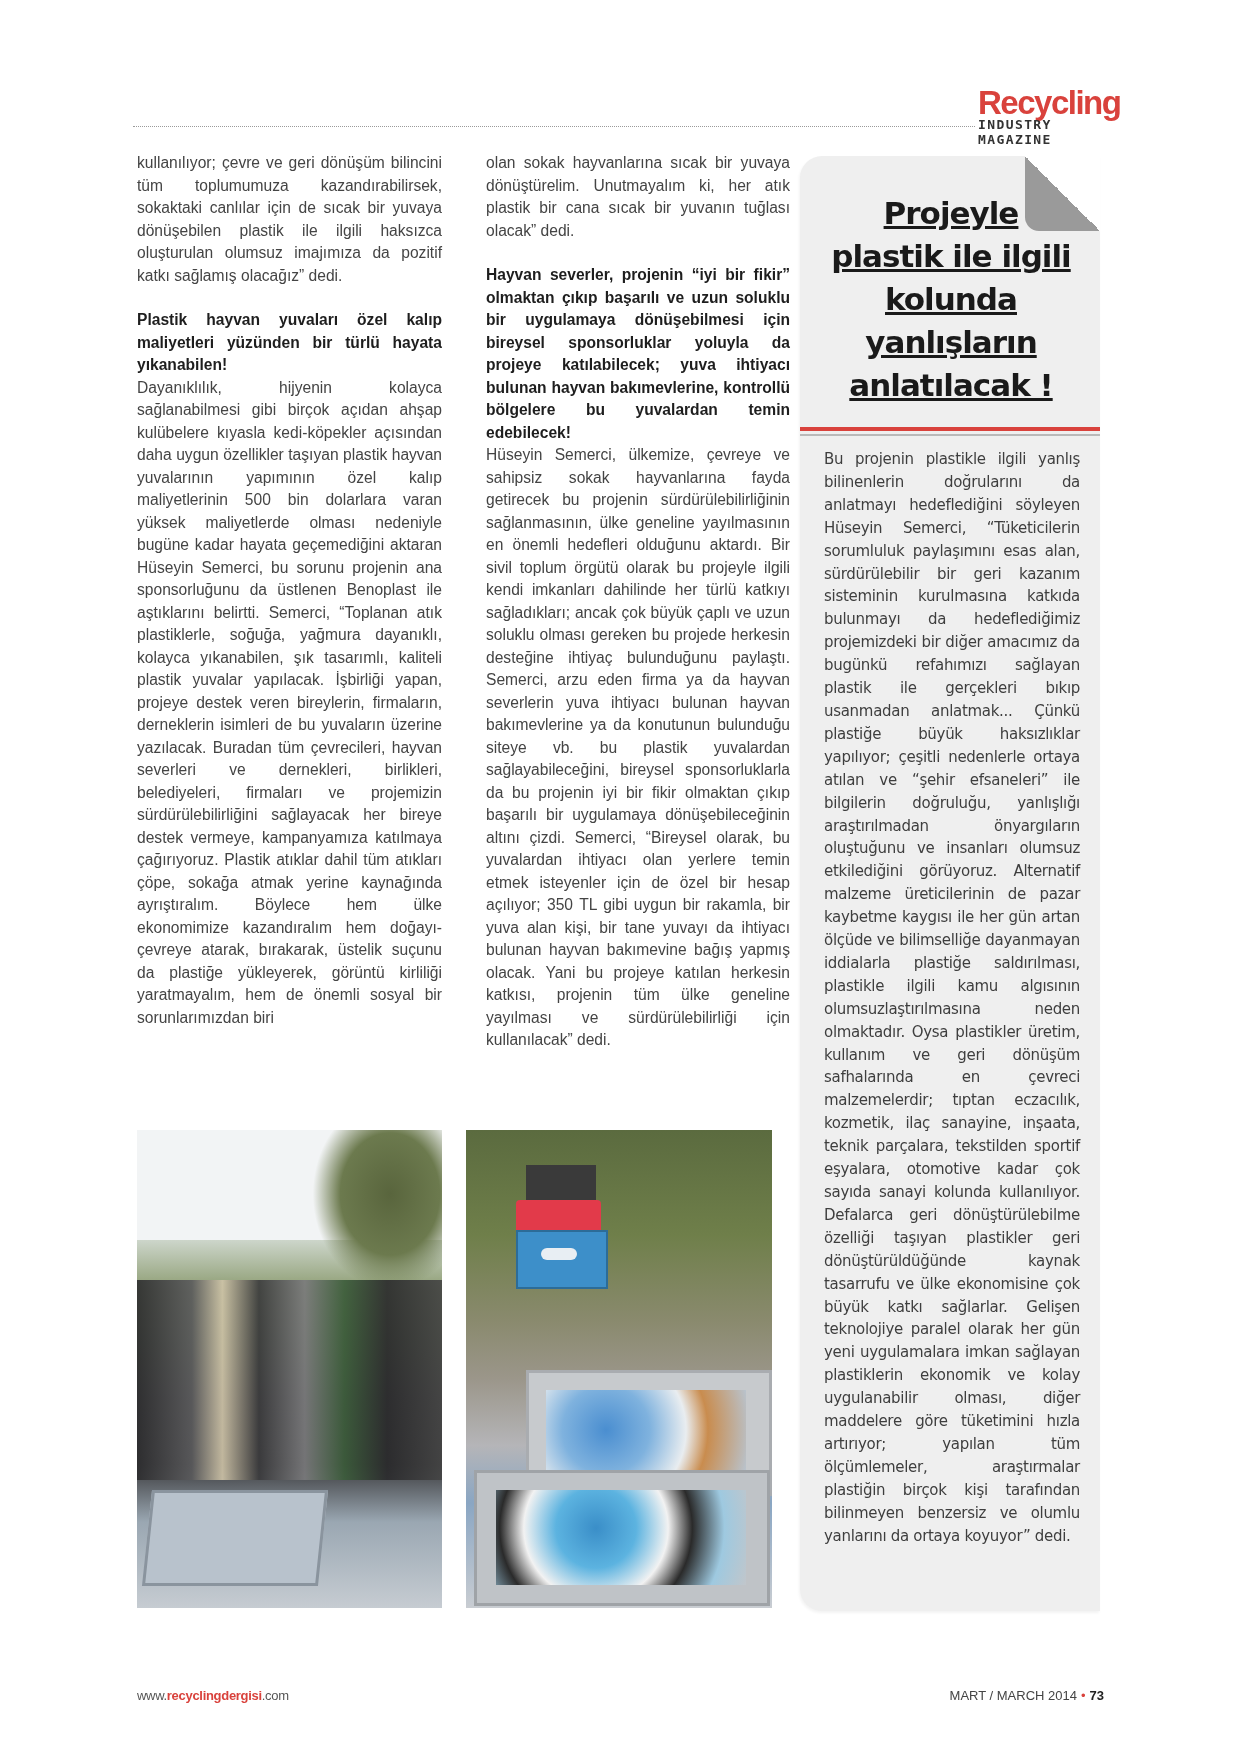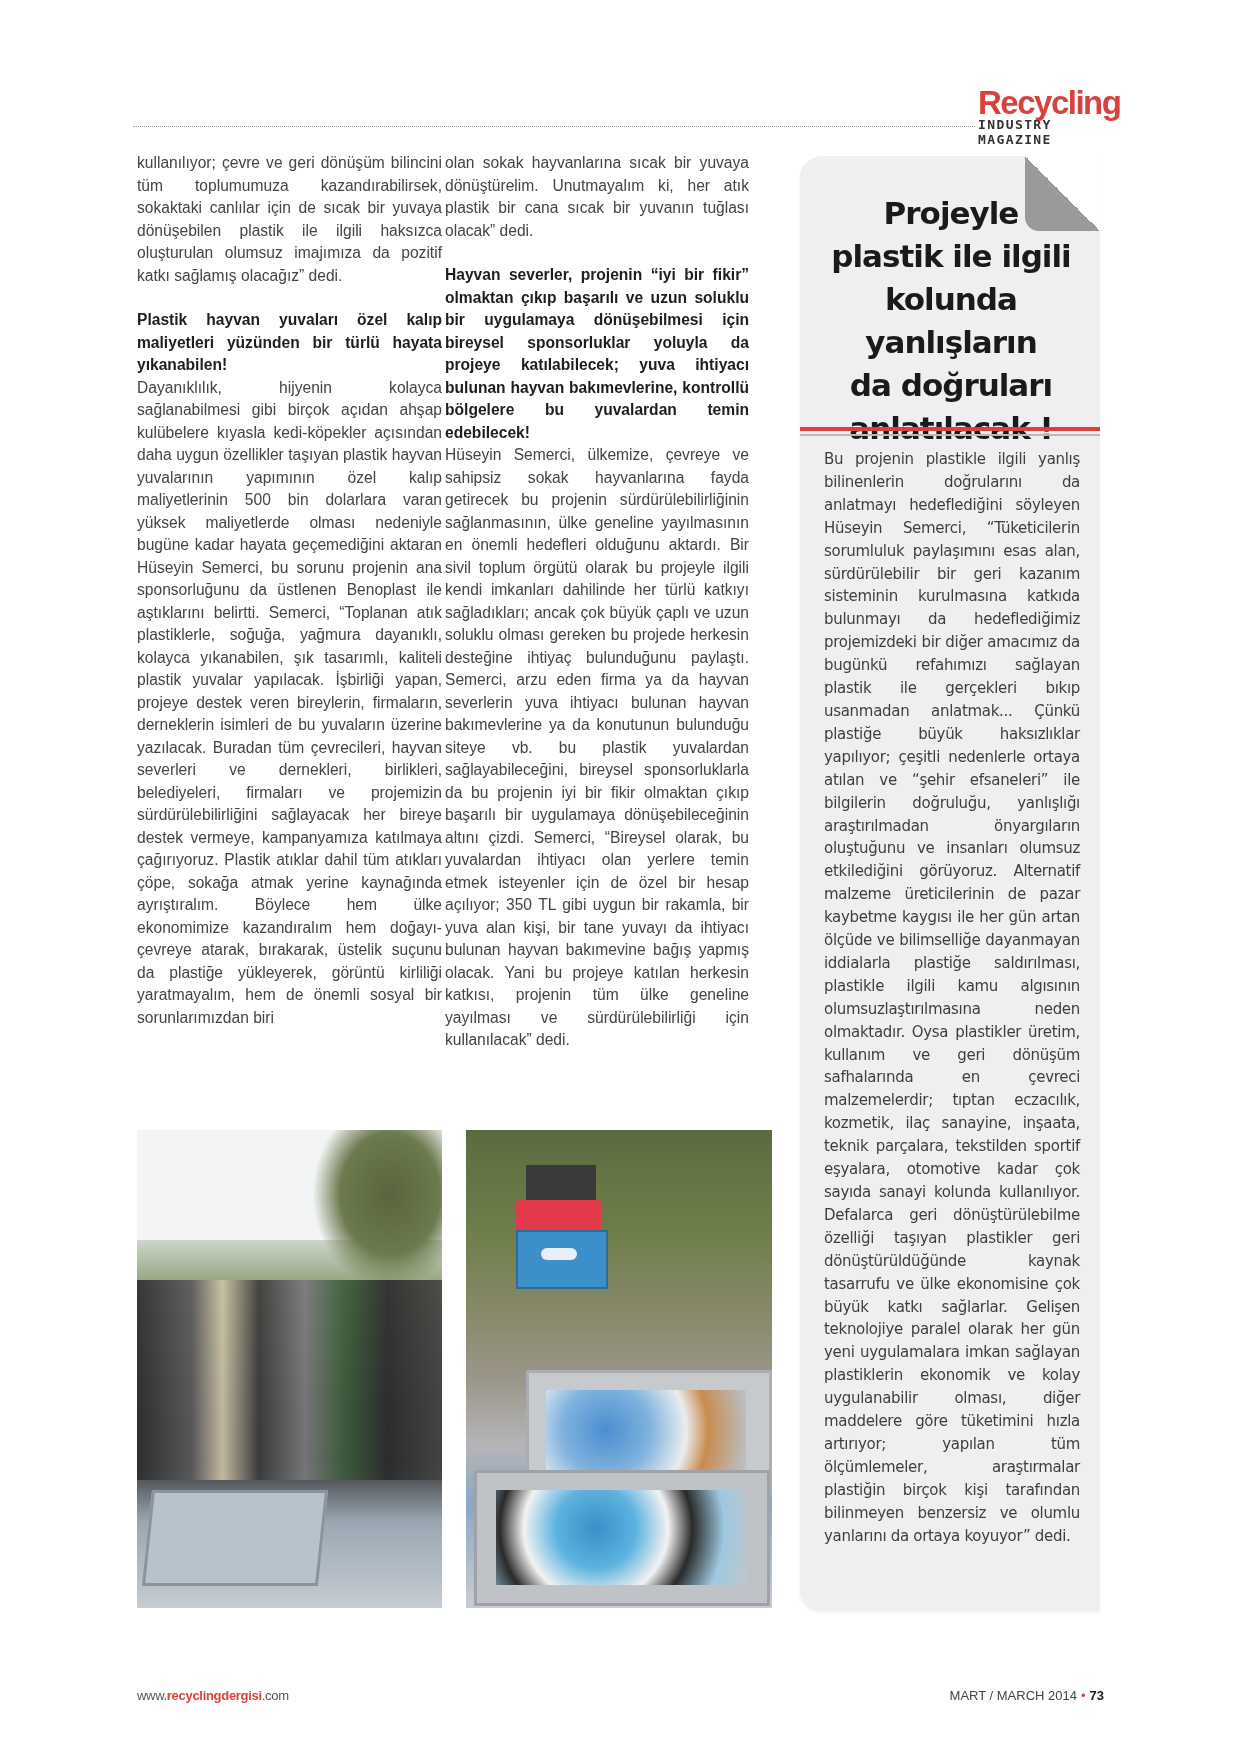--- a/index.html
+++ b/index.html
@@ -7,41 +7,41 @@
 
   .header-rule { position:absolute; left:133px; top:126px; width:842px; height:0; border-top:1px dotted #9a9a9a; }
   .logo { position:absolute; left:978px; top:86px; width:130px; text-align:left; }
   .logo-main { display:block; font-family:"Liberation Sans", sans-serif; font-weight:bold; font-size:33px; letter-spacing:-1.5px; color:#d9423c; line-height:34px; }
   .logo-sub { display:block; font-family:"DejaVu Sans Mono", monospace; font-weight:bold; font-size:13px; letter-spacing:1.4px; color:#333; margin-top:-3px; }
 
   .col { position:absolute; top:152px; font-size:15.6px; line-height:22.5px; text-align:justify; color:#444; }
   .col p { margin:0; }
   .col .hd { font-weight:bold; color:#1e1e1e; margin-top:22px; }
   .c1 { left:137px; width:305px; }
-  .c2 { left:445px; width:304px; }
+  .c2 { left:486px; width:304px; }
 
   .photo { position:absolute; overflow:hidden; }
   .p1 { left:137px; top:1130px; width:305px; height:478px; background:linear-gradient(180deg,#eef1f3 0%,#dfe6e4 20%,#8a9a6e 34%,#6b7a58 44%,#4a4a48 56%,#3b3b3d 70%,#9aa7b2 82%,#c6ccd2 100%); }
   .p2 { left:466px; top:1130px; width:306px; height:478px; background:linear-gradient(180deg,#5b6b3f 0%,#6f7f4a 22%,#8a8a6e 40%,#9b968a 52%,#b5b5b8 66%,#8aa6c3 78%,#c9cdd2 100%); }
   .p1 .sky { position:absolute; left:0; top:0; width:100%; height:110px; background:#f2f4f5; }
   .p1 .tree { position:absolute; left:175px; top:0; width:130px; height:160px; background:radial-gradient(ellipse at 60% 40%, #59653d 0%, #6c7a4e 45%, rgba(108,122,78,0) 70%); }
   .p1 .crowd { position:absolute; left:0; top:150px; width:100%; height:200px; background:linear-gradient(90deg,#2c2c2e 0%,#5a5a5c 18%,#cfc4a8 28%,#3a3a3c 40%,#7a7a7c 55%,#3b5c3a 68%,#2a2a2c 82%,#444 100%); opacity:.9; }
   .p1 .tray { position:absolute; left:10px; top:360px; width:170px; height:90px; background:#b8c2cc; border:3px solid #8a949e; transform:skewX(-6deg); }
   .p2 .house { position:absolute; left:50px; top:70px; width:85px; height:30px; background:#e23a4a; border-radius:4px 4px 0 0; }
   .p2 .house-roof { position:absolute; left:60px; top:35px; width:70px; height:35px; background:#3a3a3a; }
   .p2 .house-body { position:absolute; left:50px; top:100px; width:88px; height:55px; background:#3d8fc9; border:2px solid #2c6c98; }
   .p2 .house-label { position:absolute; left:75px; top:118px; width:36px; height:12px; background:#e8eef3; border-radius:6px; }
   .p2 .bin1 { position:absolute; left:60px; top:240px; width:240px; height:120px; background:#c7cacd; border:3px solid #a9acb0; }
   .p2 .bin2 { position:absolute; left:8px; top:340px; width:290px; height:130px; background:#bfc3c7; border:3px solid #9fa3a7; }
   .p2 .trash1 { position:absolute; left:80px; top:260px; width:200px; height:80px; background:radial-gradient(circle at 30% 50%,#4a8ed0 0,#7fb2de 30%,#e9edf0 55%,#c98c4e 70%,#b9c3cd 100%); }
   .p2 .trash2 { position:absolute; left:30px; top:360px; width:250px; height:95px; background:radial-gradient(circle at 40% 40%,#3a8ec8 0,#5cb3e0 25%,#f2f2f2 45%,#2a2a2a 60%,#9ec9e0 80%,#c1c6cb 100%); }
 
   .sidebar { position:absolute; left:800px; top:156px; width:300px; height:1455px; background:#efefef; border-radius:22px 0 0 22px; box-shadow: -1px 2px 3px rgba(0,0,0,0.05); }
   .fold { position:absolute; left:1025px; top:156px; width:75px; height:75px; background:linear-gradient(225deg,#ffffff 0%,#ffffff 50%,#9a9a9a 50%,#9a9a9a 100%); border-radius:0 0 0 14px; }
-  .sb-title { position:absolute; left:806px; top:192px; width:290px; text-align:center; font-family:"DejaVu Sans", sans-serif; font-weight:bold; font-size:31px; line-height:43px; color:#1a1a1a; letter-spacing:-1px; }
+  .sb-title { position:absolute; left:806px; top:192px; width:290px; text-align:center; font-family:"DejaVu Sans", sans-serif; font-weight:bold; font-size:31px; line-height:43px; color:#1a1a1a; letter-spacing:-1px;text-decoration:underline; }
   .sb-rule1 { position:absolute; left:800px; top:427px; width:300px; height:4px; background:#d9423c; }
   .sb-rule2 { position:absolute; left:800px; top:434px; width:300px; height:2px; background:#b9b9b9; }
   .sb-body { position:absolute; left:824px; top:448px; width:256px; font-family:"DejaVu Sans", sans-serif; font-size:15px; line-height:22.9px; color:#3e3e3e; text-align:justify; letter-spacing:-0.3px; }
 
   .footer-left { position:absolute; left:137px; top:1688px; font-size:13px; color:#555; letter-spacing:-0.3px; }
   .footer-left .brand { color:#d9423c; font-weight:bold; }
   .footer-right { position:absolute; right:138px; top:1688px; font-size:13px; color:#444;padding-left:16px; }
   .footer-right .dot { color:#d9423c; margin:0 4px; }
   .footer-right .pg { font-weight:bold; color:#222; }
 </style>
@@ -83,21 +83,20 @@
   <div class="bin2"></div>
   <div class="trash2"></div>
 </div>
 
 <div class="sidebar"></div>
 <div class="fold"></div>
 <div class="sb-title">
   <div>Projeyle</div>
   <div>plastik ile ilgili</div>
   <div>kolunda yanlışların</div>
-  <div>da doğruları</div>
   <div>anlatılacak !</div>
 </div>
 <div class="sb-rule1"></div>
 <div class="sb-rule2"></div>
 <div class="sb-body">Bu projenin plastikle ilgili yanlış bilinenlerin doğrularını da anlatmayı hedeflediğini söyleyen Hüseyin Semerci, “Tüketicilerin sorumluluk paylaşımını esas alan, sürdürülebilir bir geri kazanım sisteminin kurulmasına katkıda bulunmayı da hedeflediğimiz projemizdeki bir diğer amacımız da bugünkü refahımızı sağlayan plastik ile gerçekleri bıkıp usanmadan anlatmak... Çünkü plastiğe büyük haksızlıklar yapılıyor; çeşitli nedenlerle ortaya atılan ve “şehir efsaneleri” ile bilgilerin doğruluğu, yanlışlığı araştırılmadan önyargıların oluştuğunu ve insanları olumsuz etkilediğini görüyoruz. Alternatif malzeme üreticilerinin de pazar kaybetme kaygısı ile her gün artan ölçüde ve bilimselliğe dayanmayan iddialarla plastiğe saldırılması, plastikle ilgili kamu algısının olumsuzlaştırılmasına neden olmaktadır. Oysa plastikler üretim, kullanım ve geri dönüşüm safhalarında en çevreci malzemelerdir; tıptan eczacılık, kozmetik, ilaç sanayine, inşaata, teknik parçalara, tekstilden sportif eşyalara, otomotive kadar çok sayıda sanayi kolunda kullanılıyor. Defalarca geri dönüştürülebilme özelliği taşıyan plastikler geri dönüştürüldüğünde kaynak tasarrufu ve ülke ekonomisine çok büyük katkı sağlarlar. Gelişen teknolojiye paralel olarak her gün yeni uygulamalara imkan sağlayan plastiklerin ekonomik ve kolay uygulanabilir olması, diğer maddelere göre tüketimini hızla artırıyor; yapılan tüm ölçümlemeler, araştırmalar plastiğin birçok kişi tarafından bilinmeyen benzersiz ve olumlu yanlarını da ortaya koyuyor” dedi.</div>
 
 <div class="footer-left">
   <span>www.</span><span class="brand">recyclingdergisi</span><span>.com</span>
 </div>
 <div class="footer-right">

